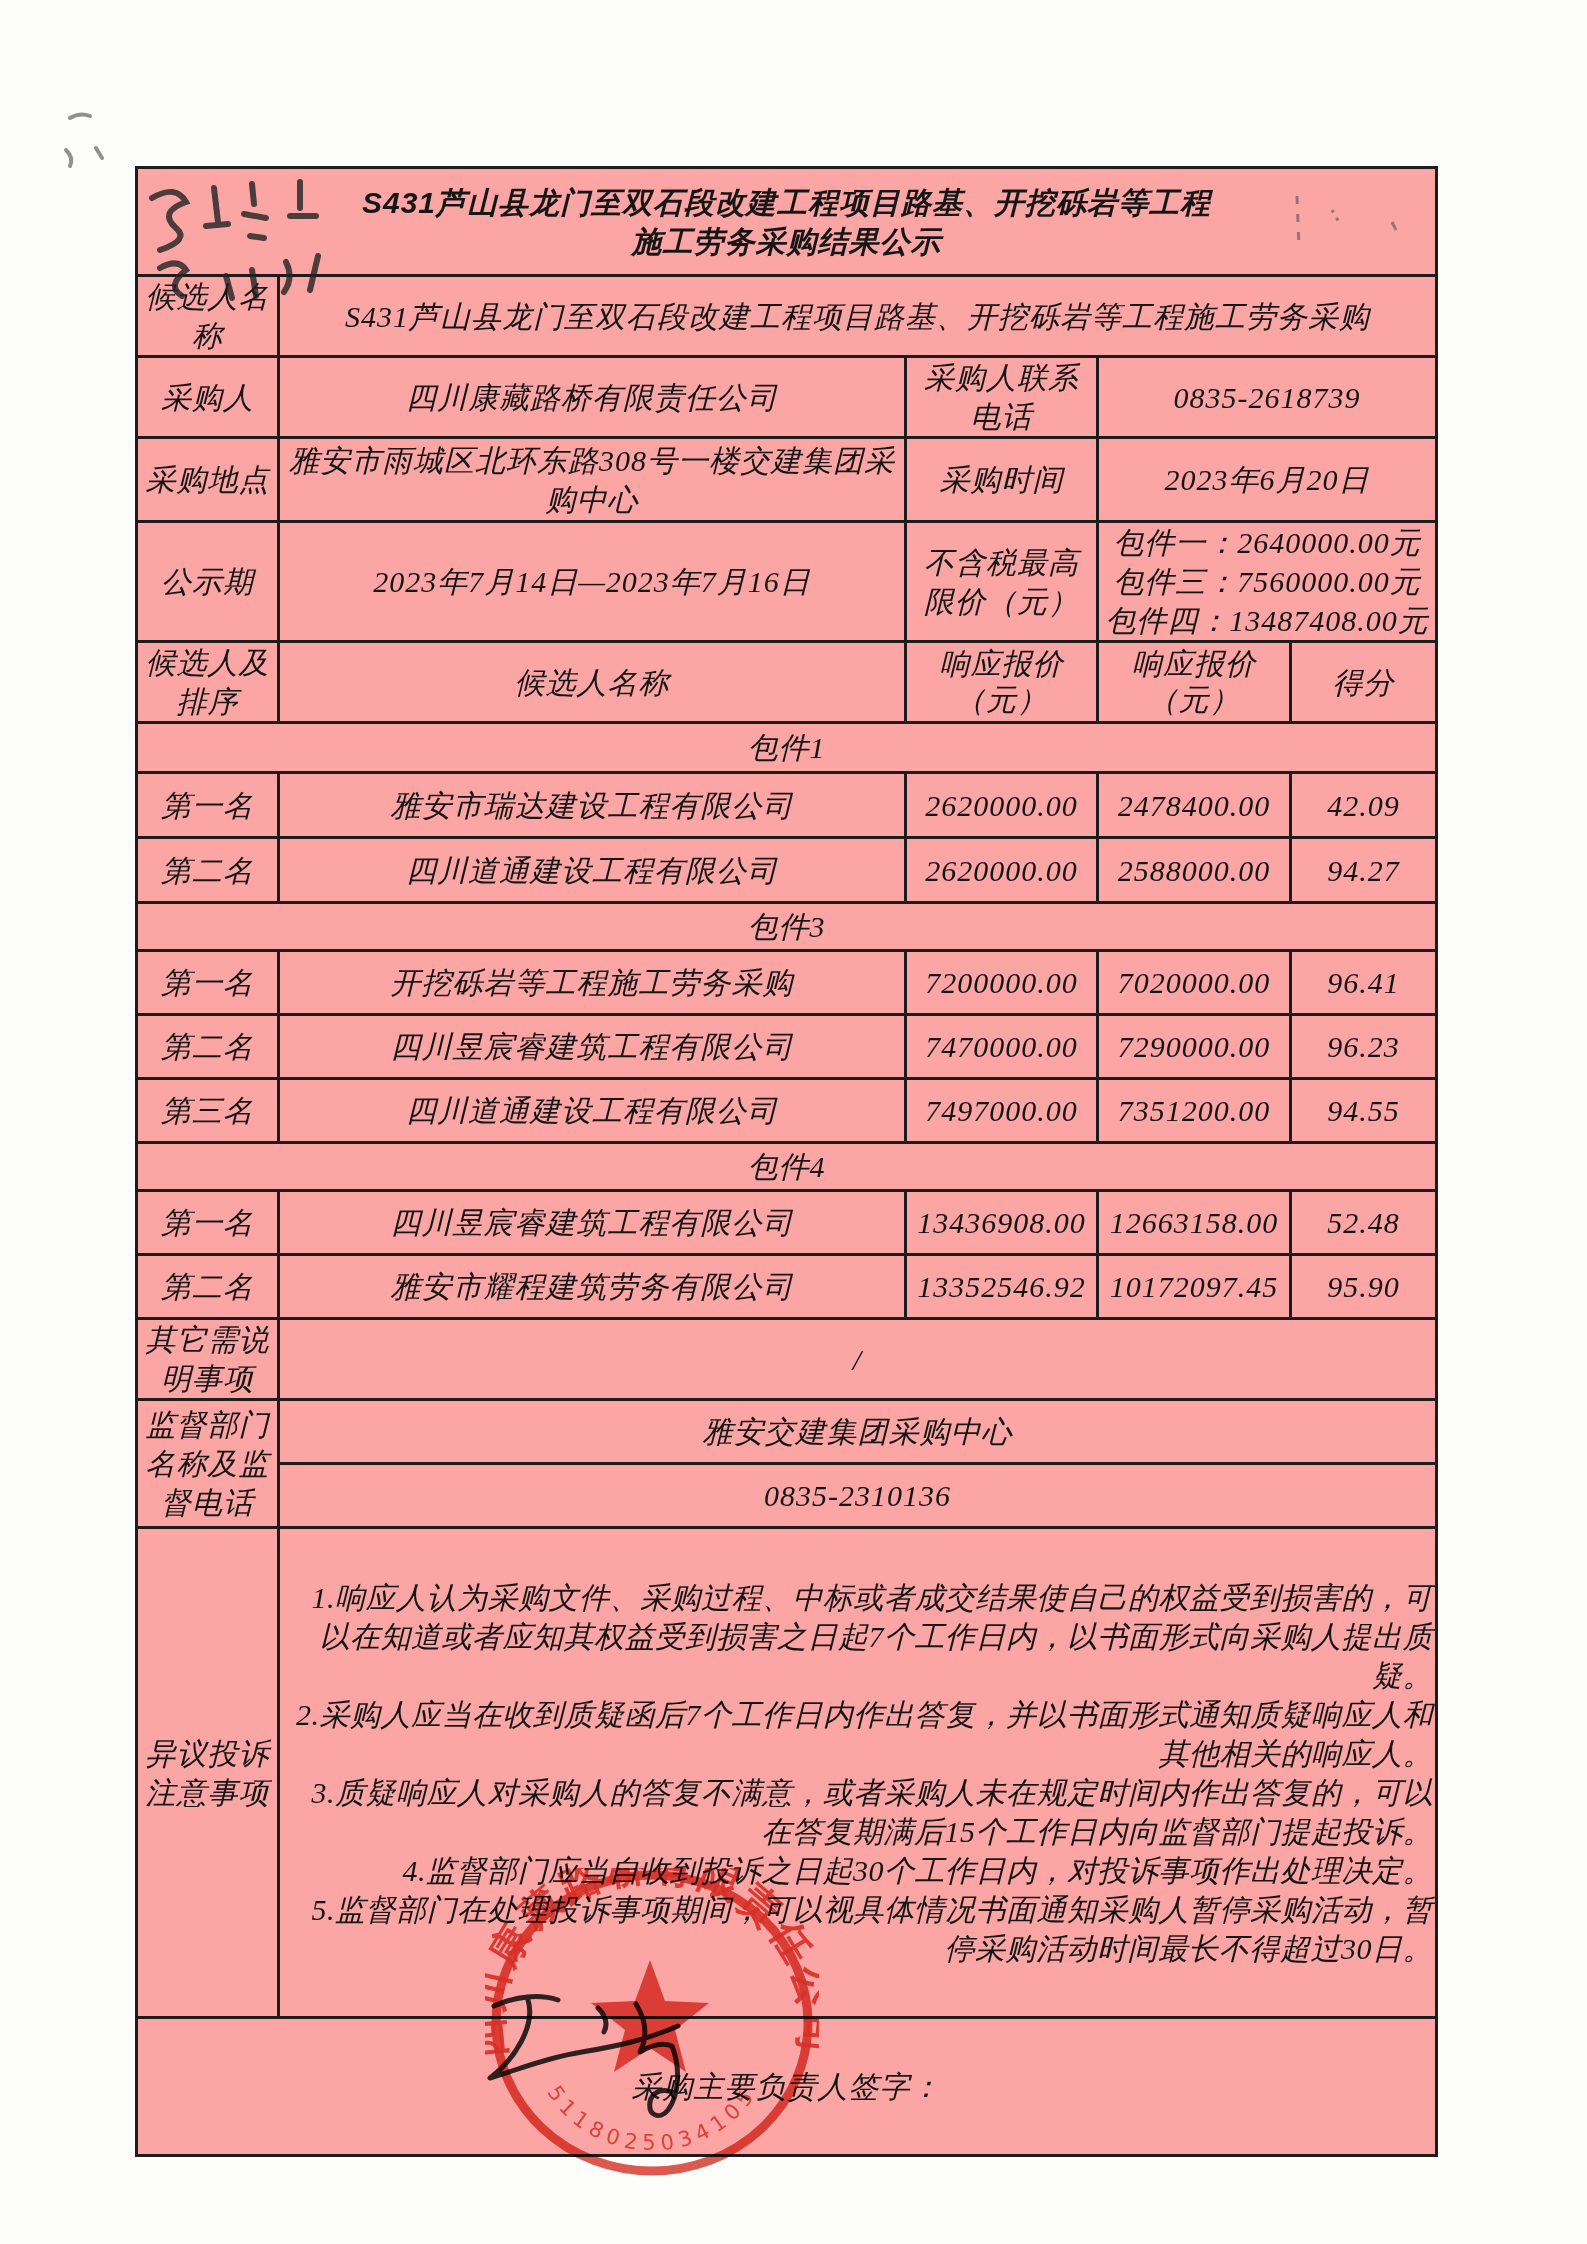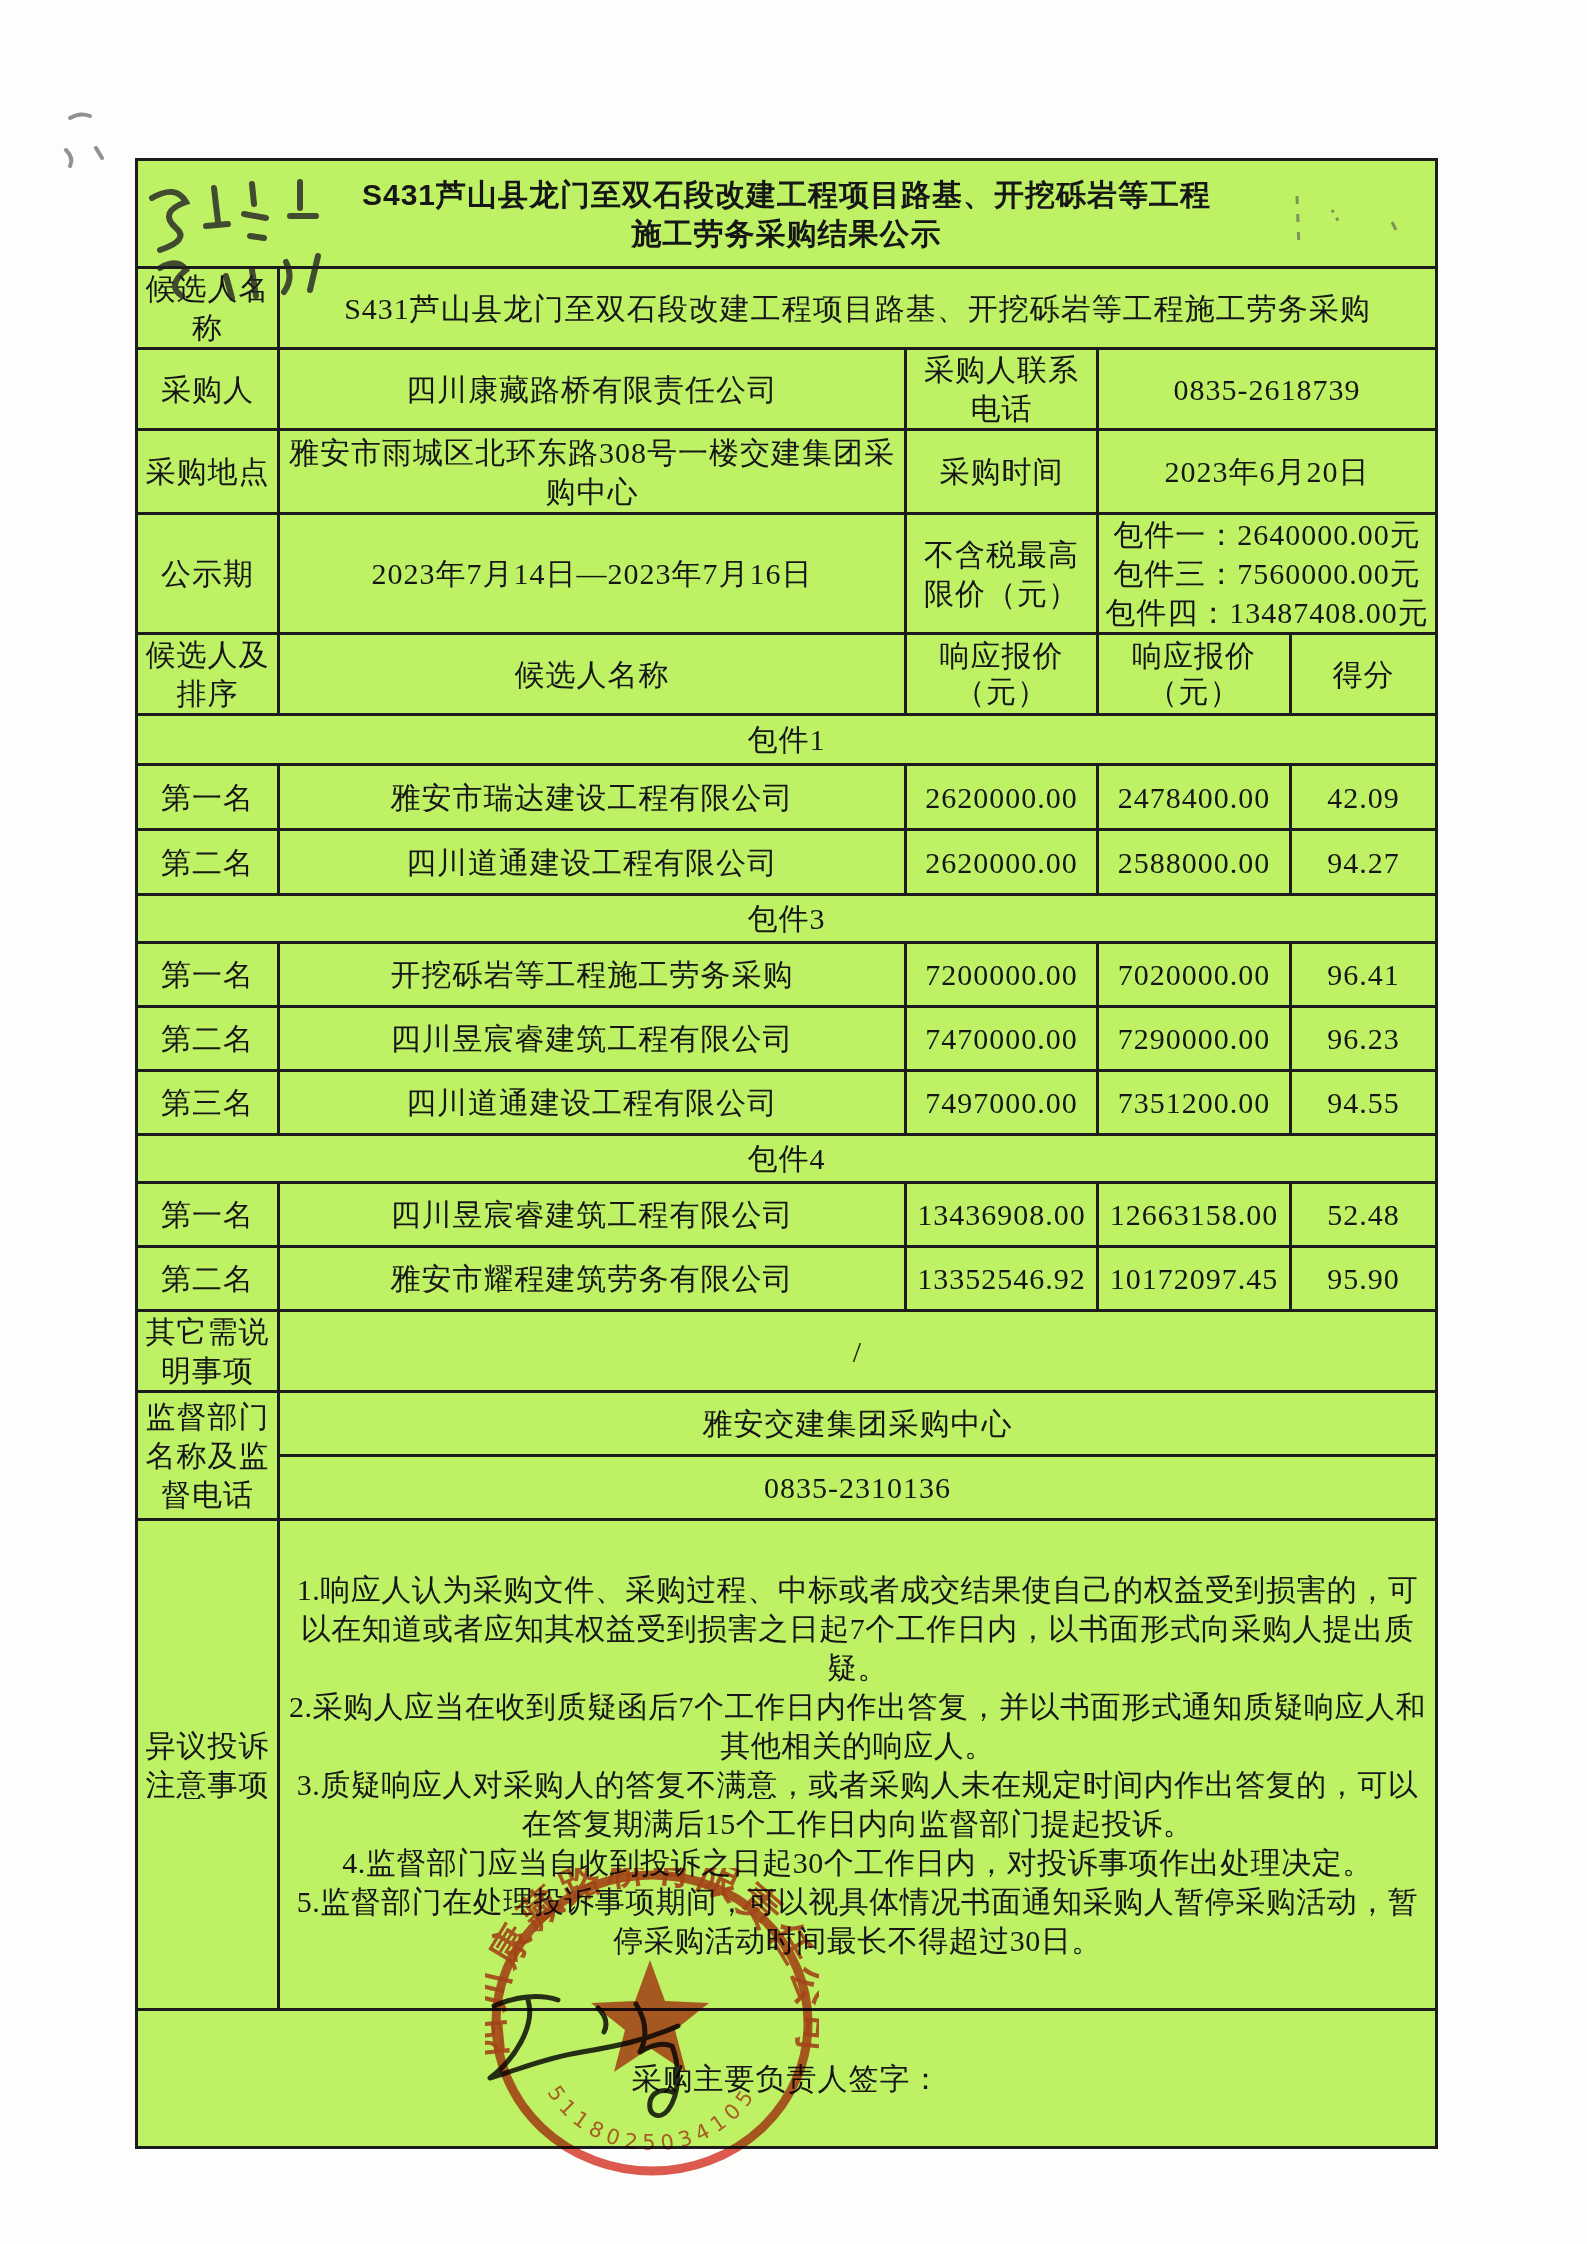--- a/index.html
+++ b/index.html
@@ -5,25 +5,26 @@
   html,body{margin:0;padding:0;background:#e8e8e8;}
   .page{
     position:relative;
     width:1587px;height:2244px;
     background:#fdfdfb;
     overflow:hidden;
     font-family:"Liberation Serif","DejaVu Serif",serif;
     color:#161616;
   }
   table.doc{
-    position:absolute;left:135px;top:158px;
+    position:absolute;left:135px;top:166px;
     width:1300px;
     border-collapse:collapse;
     table-layout:fixed;
-    background:#bef264;
+    background:#fca5a5;
+    font-style:italic;
   }
   .doc td{
     border:3px solid #1c1c1c;
     text-align:center;
     vertical-align:middle;
     font-size:30px;
     letter-spacing:1px;
     line-height:1.3;
     padding:0 2px;
     overflow:hidden;
@@ -32,21 +33,21 @@
     font-family:"Liberation Sans","DejaVu Sans",sans-serif;
     font-weight:bold;
     font-size:41px;
     letter-spacing:2px;
     line-height:50px;
     padding-top:6px;
   }
   .loc-cell{text-align:left;font-size:29px;padding:0 36px 0 12px;line-height:40px;}
   .price-cell{text-align:left;padding-left:14px;font-size:29px;line-height:38px;margin-top:32px;}
   .notes-cell{text-align:left;padding:10px 14px 6px 16px;}
-  .notes-cell p{margin:0;font-size:30px;line-height:39px;letter-spacing:0.5px;}
+  .notes-cell p{margin:0;font-size:30px;line-height:39px;letter-spacing:0.5px;text-align:right;}
   .sig-cell{text-align:left;padding-left:14px;font-size:31px;}
   .num{letter-spacing:2px;}
   .hdr2 span{display:block;line-height:36px;}
   .overlay{position:absolute;pointer-events:none;}
   .seal{mix-blend-mode:multiply;opacity:0.92;}
   .sign{mix-blend-mode:multiply;opacity:0.95;}
 </style>
 </head>
 <body>
 

